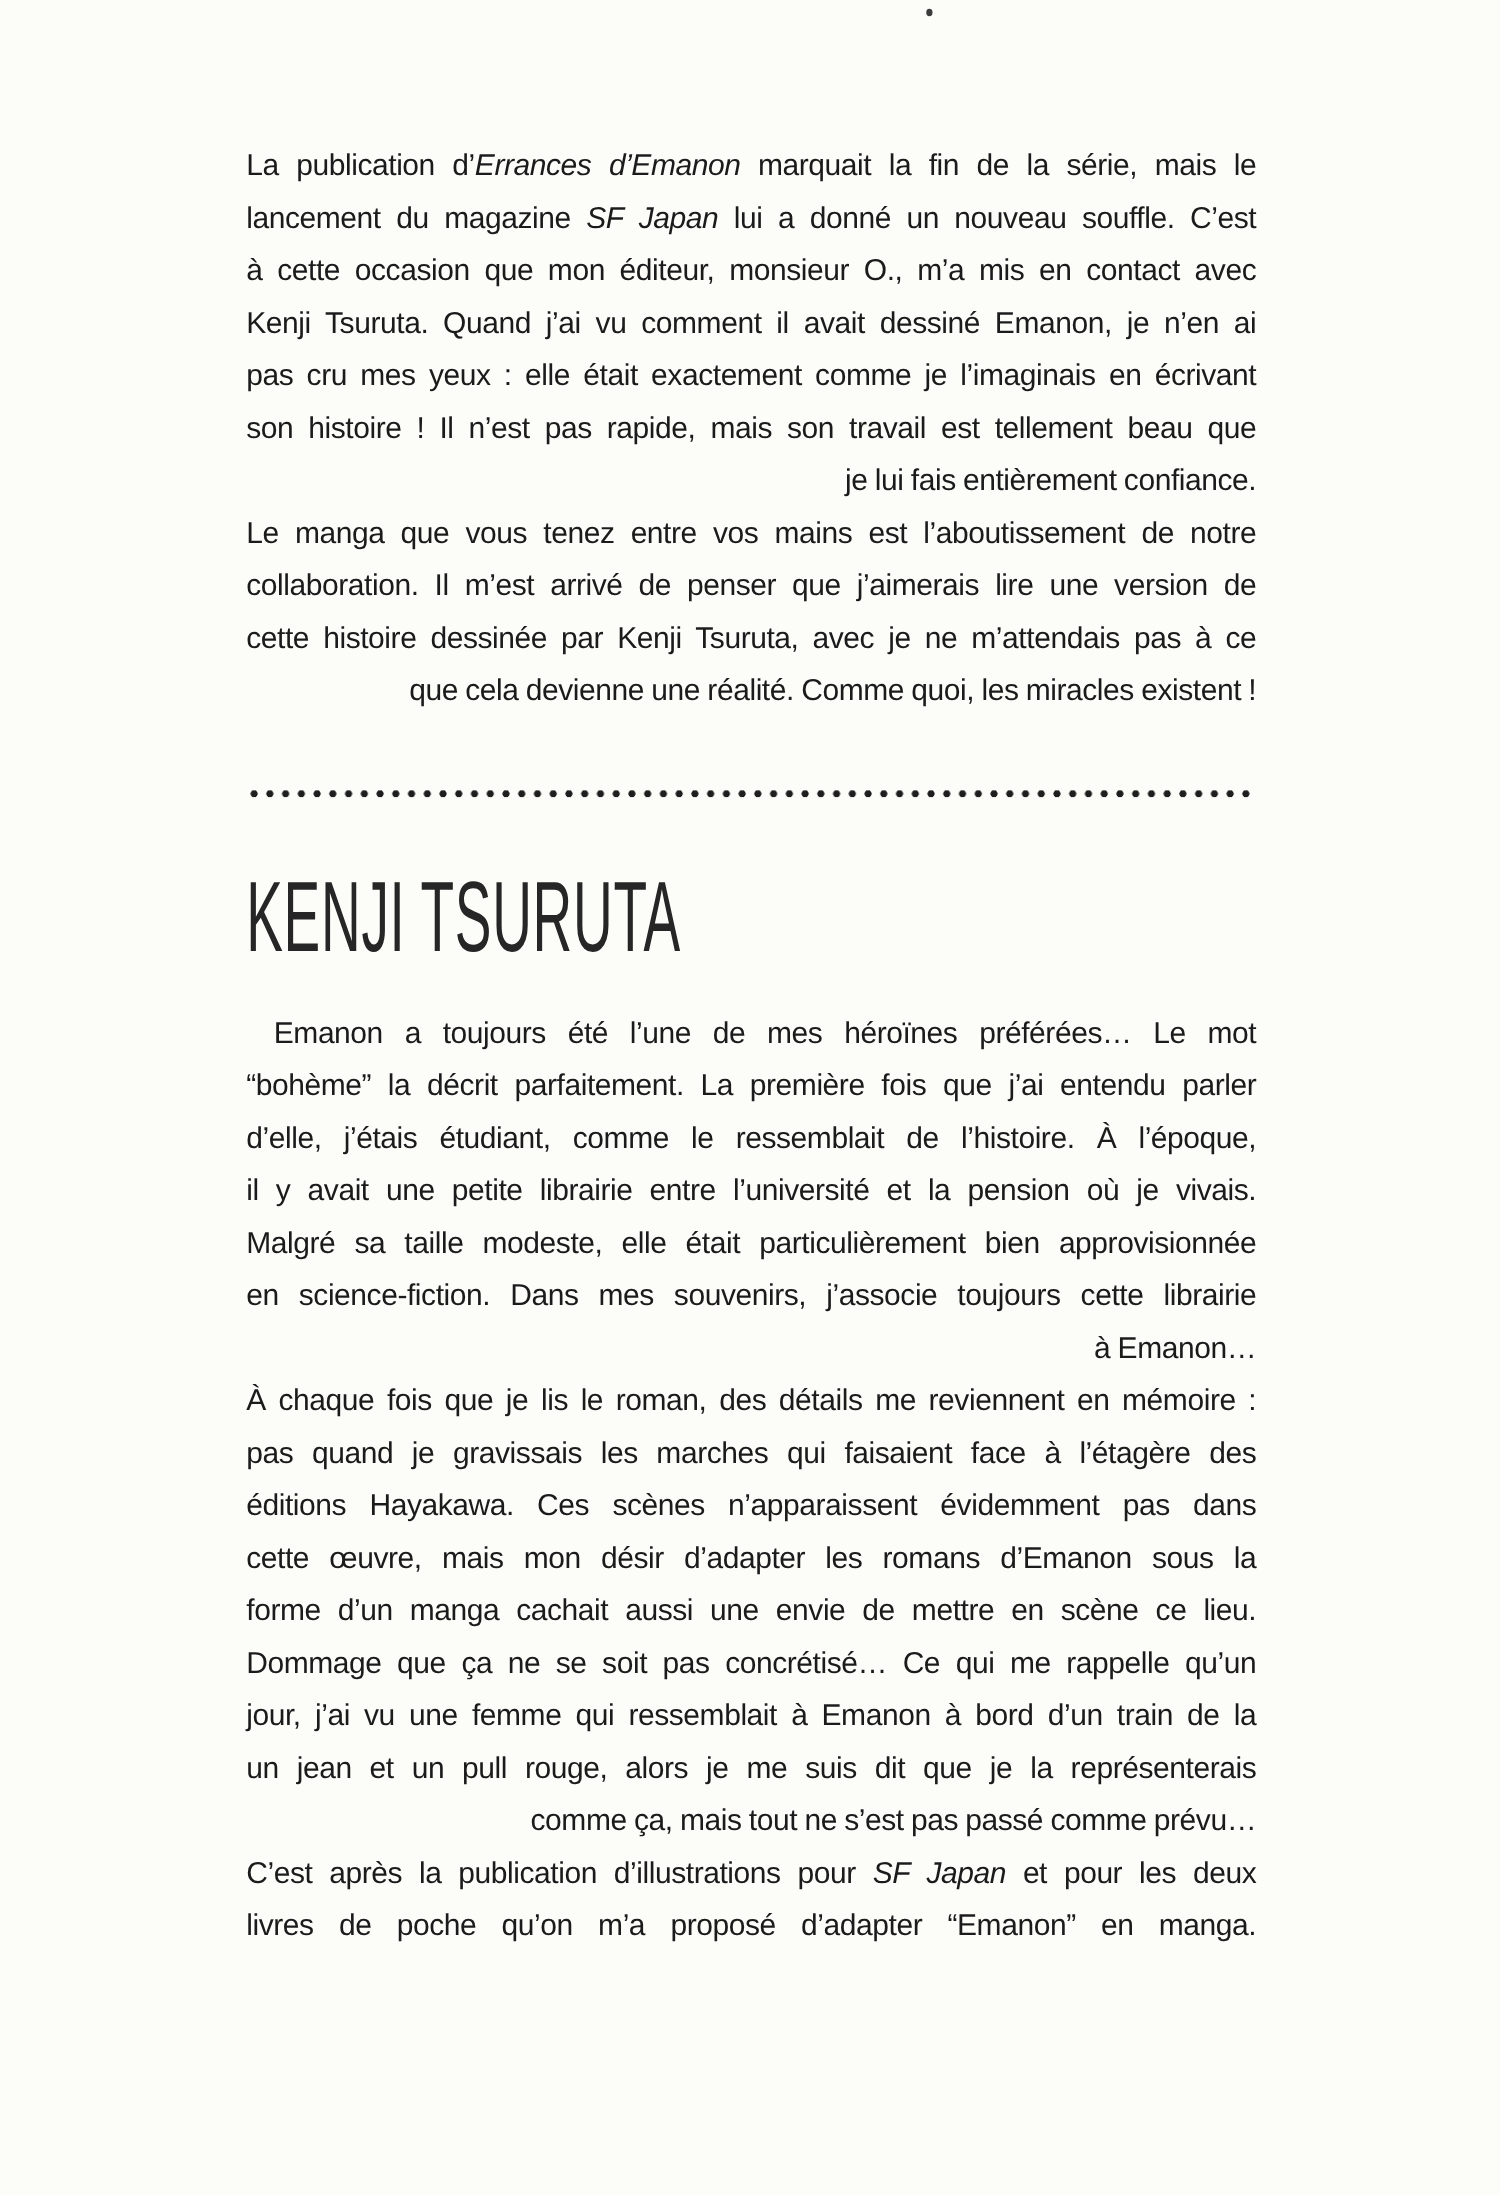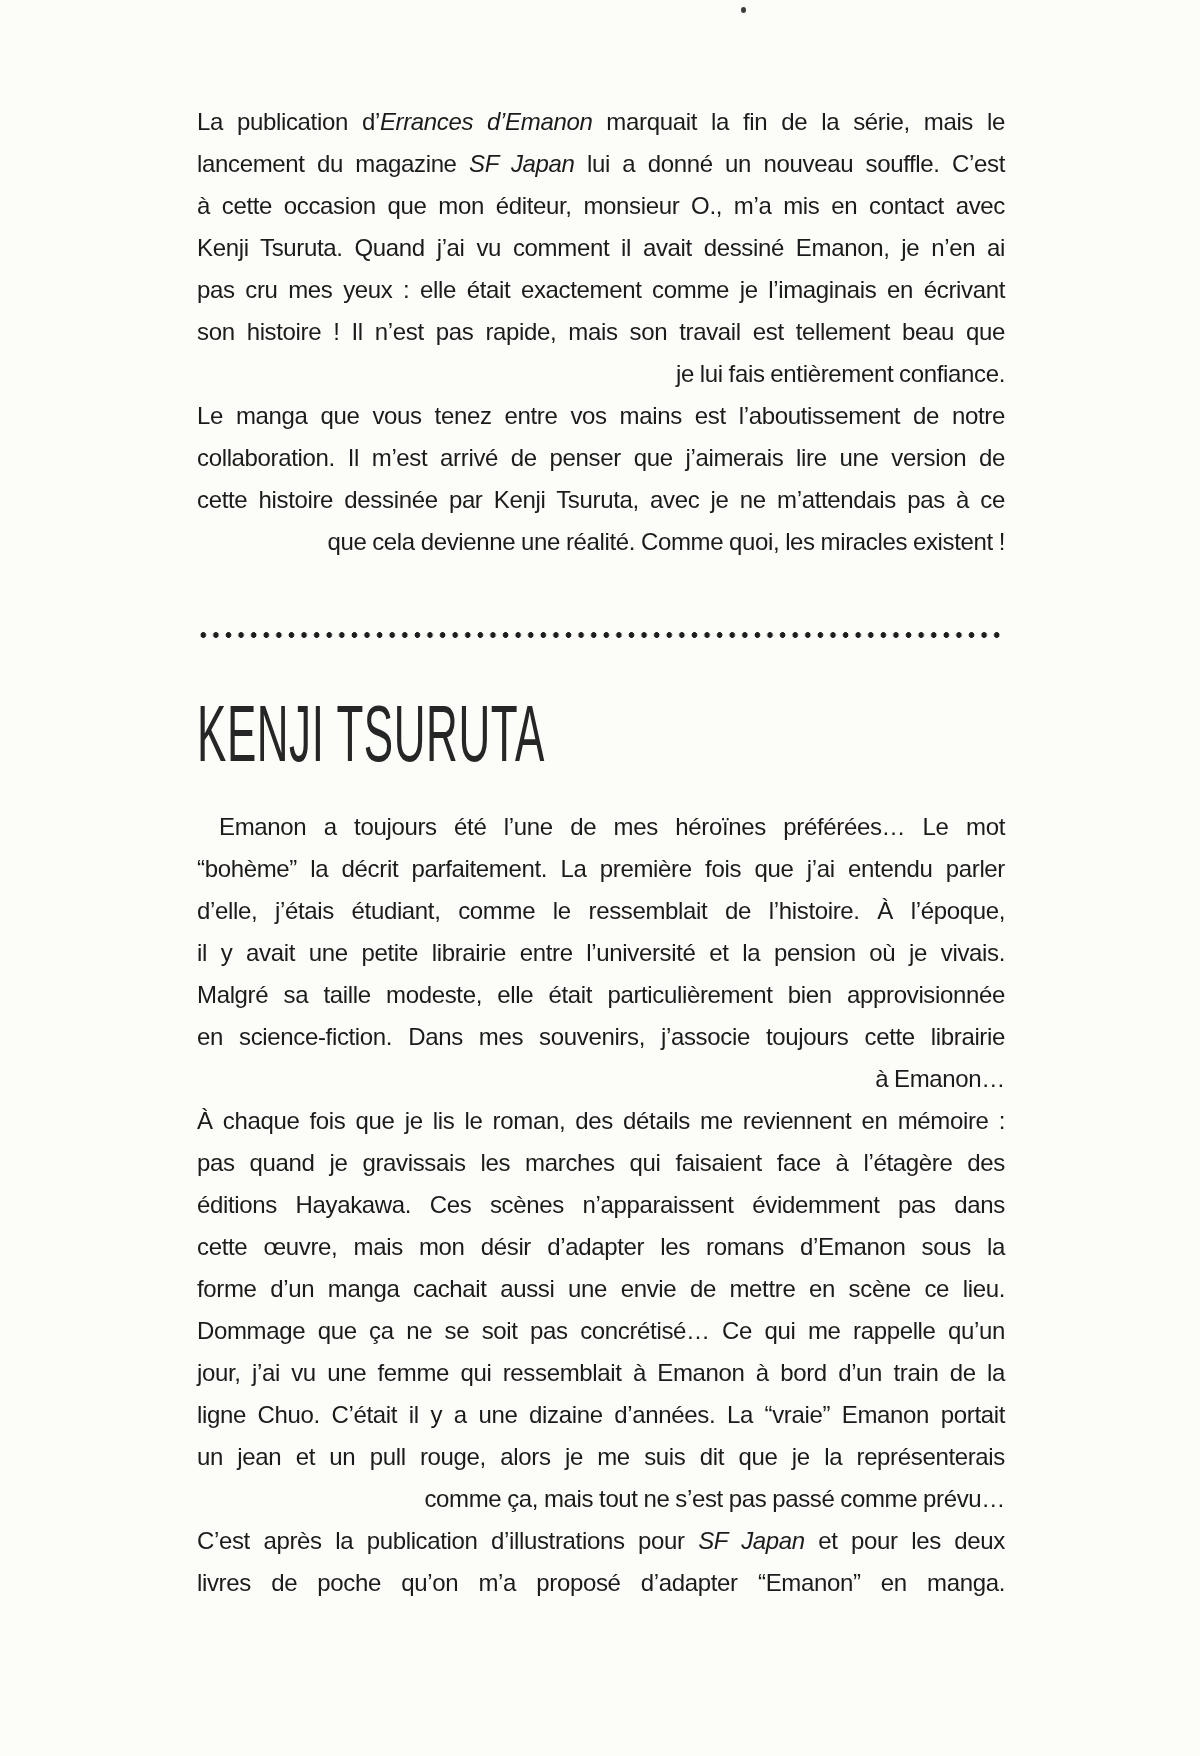--- a/index.html
+++ b/index.html
@@ -11,21 +11,21 @@
     color:#1b1b1b;
     font-family:"Liberation Sans","DejaVu Sans",sans-serif;
     overflow:hidden;
   }
   .textcol{
     position:absolute;
     left:197px;width:808px;
     font-size:24px;line-height:42px;
     letter-spacing:-0.35px;word-spacing:-0.5px;
   }
-  #intro-lines{top:101px;}
+  #intro-lines{top:112px;}
   #interview-lines{top:806px;}
   .line{min-height:42px;}
   .line.justify{text-align:justify;text-align-last:justify;}
   .line.left{text-align:right;}
   .line.indent{padding-left:22px;}
   .it{font-style:italic;}
   .divider{
     position:absolute;
     left:197px;top:630px;
     width:806px;height:10px;
@@ -86,20 +86,19 @@
       <div class="line justify"><span>Malgré sa taille modeste, elle était particulièrement bien approvisionnée</span></div>
       <div class="line justify"><span>en science-fiction. Dans mes souvenirs, j’associe toujours cette librairie</span></div>
       <div class="line left"><span>à Emanon…</span></div>
       <div class="line justify"><span>À chaque fois que je lis le roman, des détails me reviennent en mémoire :</span></div>
       <div class="line justify"><span>pas quand je gravissais les marches qui faisaient face à l’étagère des</span></div>
       <div class="line justify"><span>éditions Hayakawa. Ces scènes n’apparaissent évidemment pas dans</span></div>
       <div class="line justify"><span>cette œuvre, mais mon désir d’adapter les romans d’Emanon sous la</span></div>
       <div class="line justify"><span>forme d’un manga cachait aussi une envie de mettre en scène ce lieu.</span></div>
       <div class="line justify"><span>Dommage que ça ne se soit pas concrétisé… Ce qui me rappelle qu’un</span></div>
       <div class="line justify"><span>jour, j’ai vu une femme qui ressemblait à Emanon à bord d’un train de la</span></div>
-      <div class="line justify"><span>ligne Chuo. C’était il y a une dizaine d’années. La “vraie” Emanon portait</span></div>
       <div class="line justify"><span>un jean et un pull rouge, alors je me suis dit que je la représenterais</span></div>
       <div class="line left"><span>comme ça, mais tout ne s’est pas passé comme prévu…</span></div>
       <div class="line justify"><span>C’est après la publication d’illustrations pour </span><span class="it">SF Japan</span><span> et pour les deux</span></div>
       <div class="line justify"><span>livres de poche qu’on m’a proposé d’adapter “Emanon” en manga.</span></div>
     </div>
 
 </div>
 
 </body></html>

